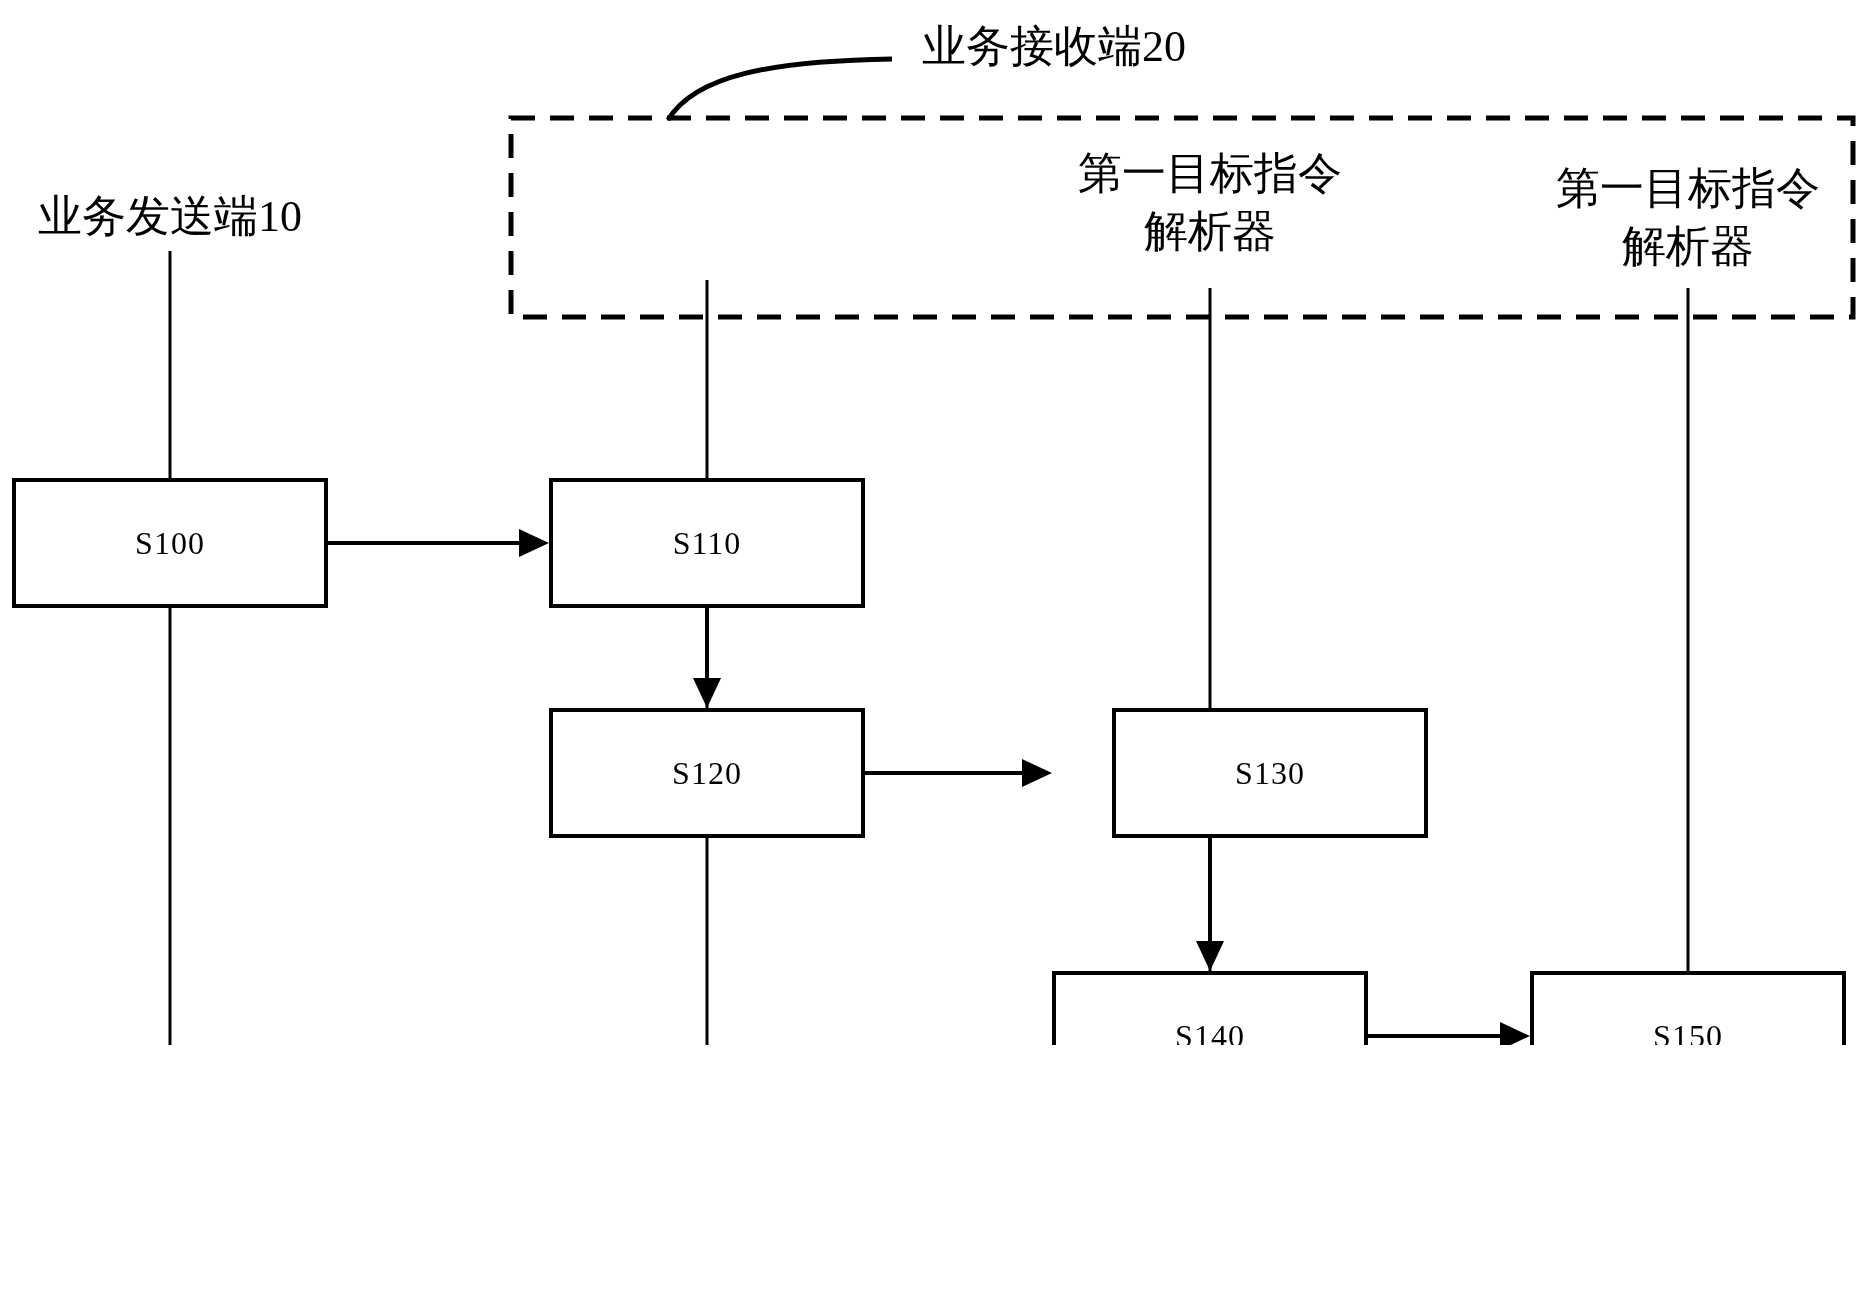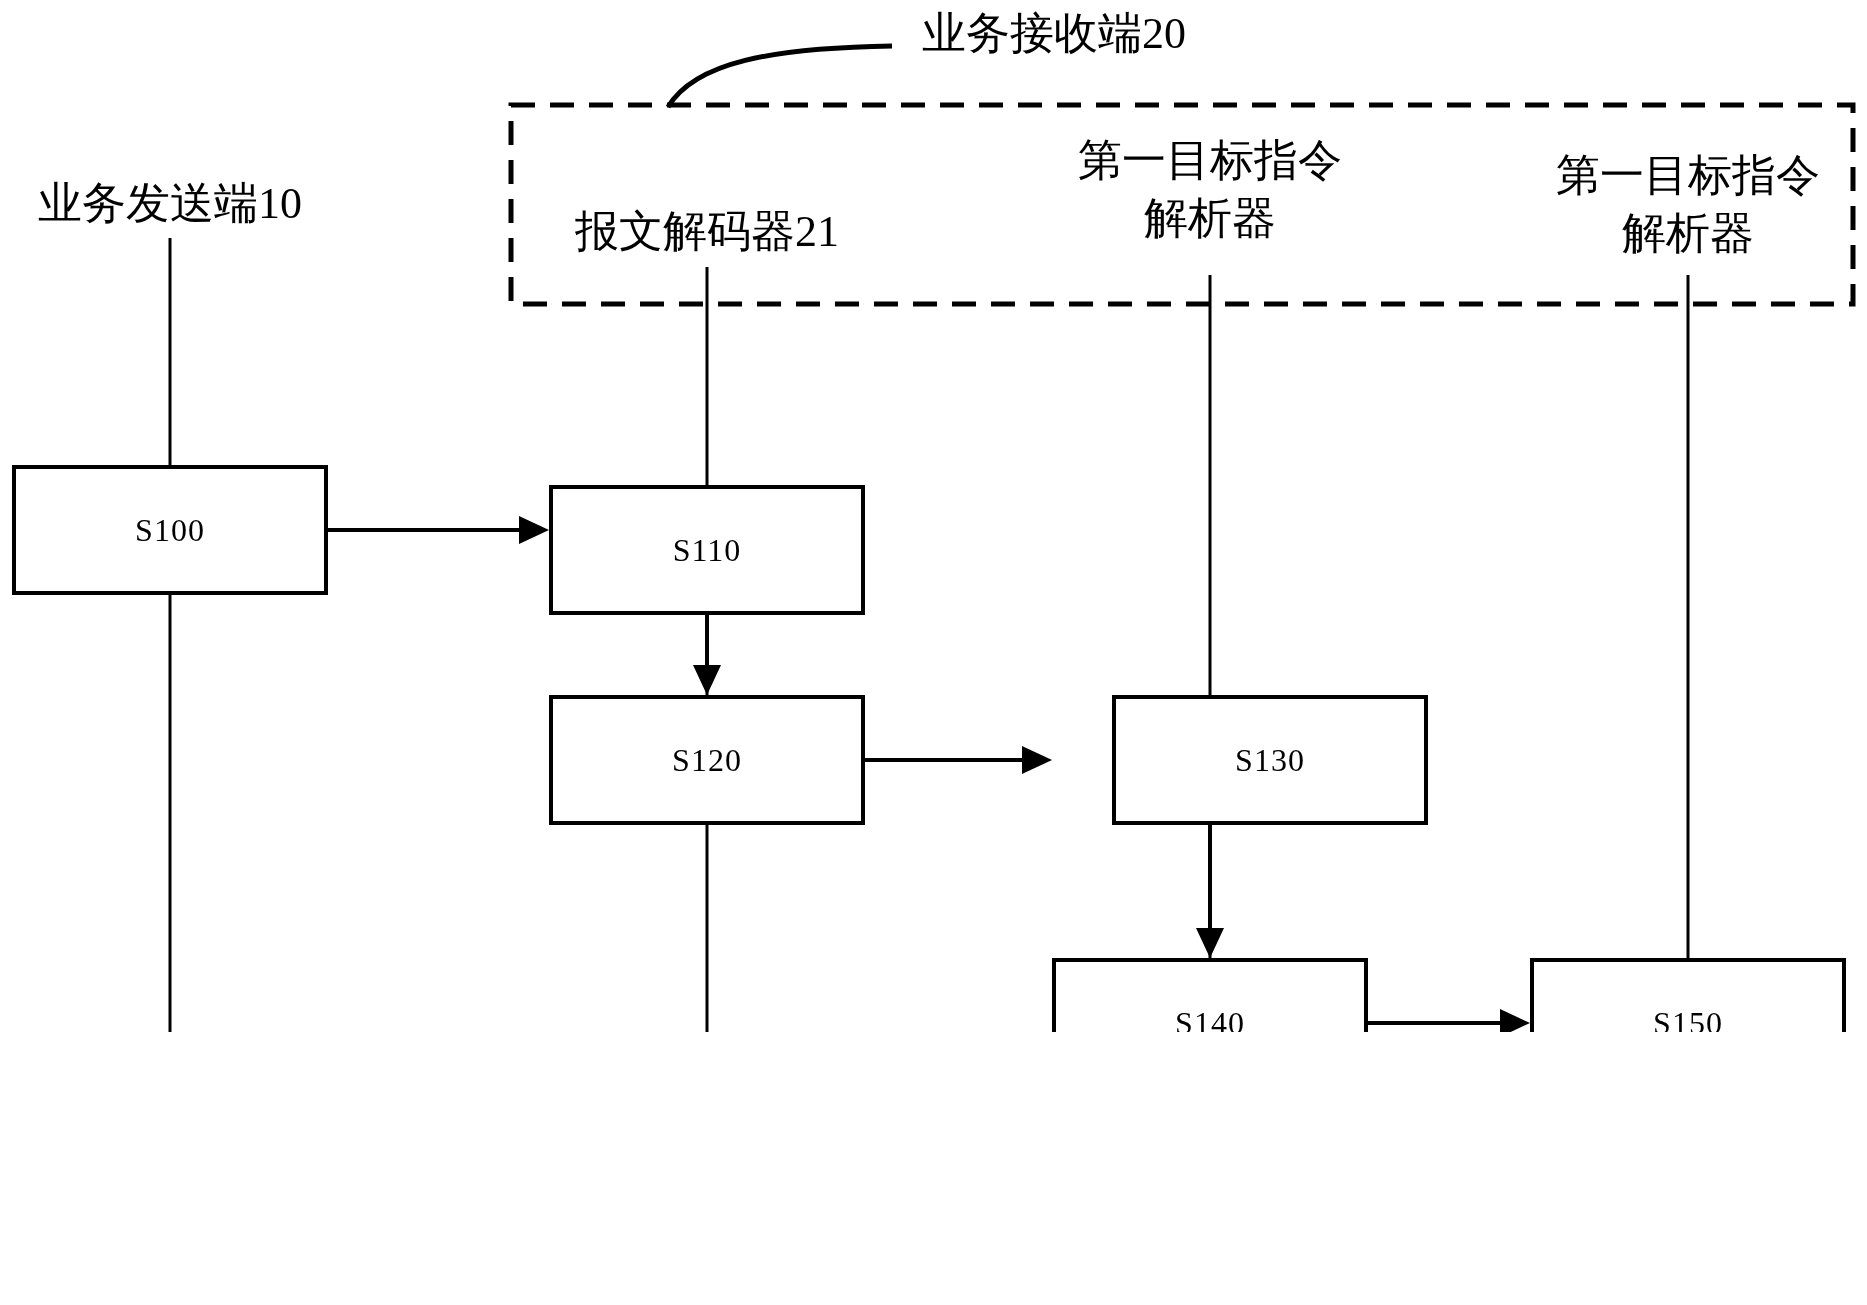--- a/index.html
+++ b/index.html
@@ -4,20 +4,21 @@
 <style>
   html, body { margin: 0; padding: 0; background: #ffffff; }
   #figure-canvas {
     position: relative;
     width: 1867px;
     height: 1032px;
     background: #ffffff;
     font-family: "Liberation Serif", "DejaVu Serif", serif;
     color: #000000;
     overflow: hidden;
+    margin-top: 13px;
   }
   #diagram-svg {
     position: absolute;
     left: 0; top: 0;
     width: 1867px; height: 1305px;
     z-index: 1;
   }
   .step-box {
     position: absolute;
     width: 316px;
@@ -36,21 +37,21 @@
     position: absolute;
     width: 340px;
     text-align: center;
     font-size: 44px;
     line-height: 56px;
     z-index: 2;
     white-space: nowrap;
   }
   .entity-label.two-line { white-space: normal; line-height: 58px; }
   #box-s100 { left: 12px;   top: 465px; }
-  #box-s110 { left: 549px;  top: 485px; }
+  #box-s110 { left: 549px;  top: 465px; }
   #box-s120 { left: 549px;  top: 695px; }
   #box-s130 { left: 1112px; top: 695px; }
   #box-s140 { left: 1052px; top: 958px; text-align: right; }
   #box-s150 { left: 1530px; top: 958px; }
   #label-sender  { left: 0px;    top: 176px; }
   #label-decoder { left: 537px;  top: 204px; }
   #label-parser1 { left: 1040px; top: 132px; }
   #label-parser2 { left: 1518px; top: 147px; }
   #label-receiver-top {
     position: absolute;
@@ -90,21 +91,20 @@
     <polygon points="1210,958 1196,928 1224,928" fill="#000"></polygon>
 
     <line x1="1368" y1="1023" x2="1503" y2="1023" stroke="#000" stroke-width="4"></line>
     <polygon points="1530,1023 1500,1009 1500,1037" fill="#000"></polygon>
   </svg>
 
   <div id="label-receiver-top">业务接收端20</div>
 
   <div id="label-sender" class="entity-label">业务发送端10</div>
 
-  <div id="label-decoder" class="entity-label">报文解码器21</div>
 
   <div id="label-parser1" class="entity-label two-line">
     <span>第一目标指令</span><br>
     <span>解析器</span>
   </div>
 
   <div id="label-parser2" class="entity-label two-line">
     <span>第一目标指令</span><br>
     <span>解析器</span>
   </div>

